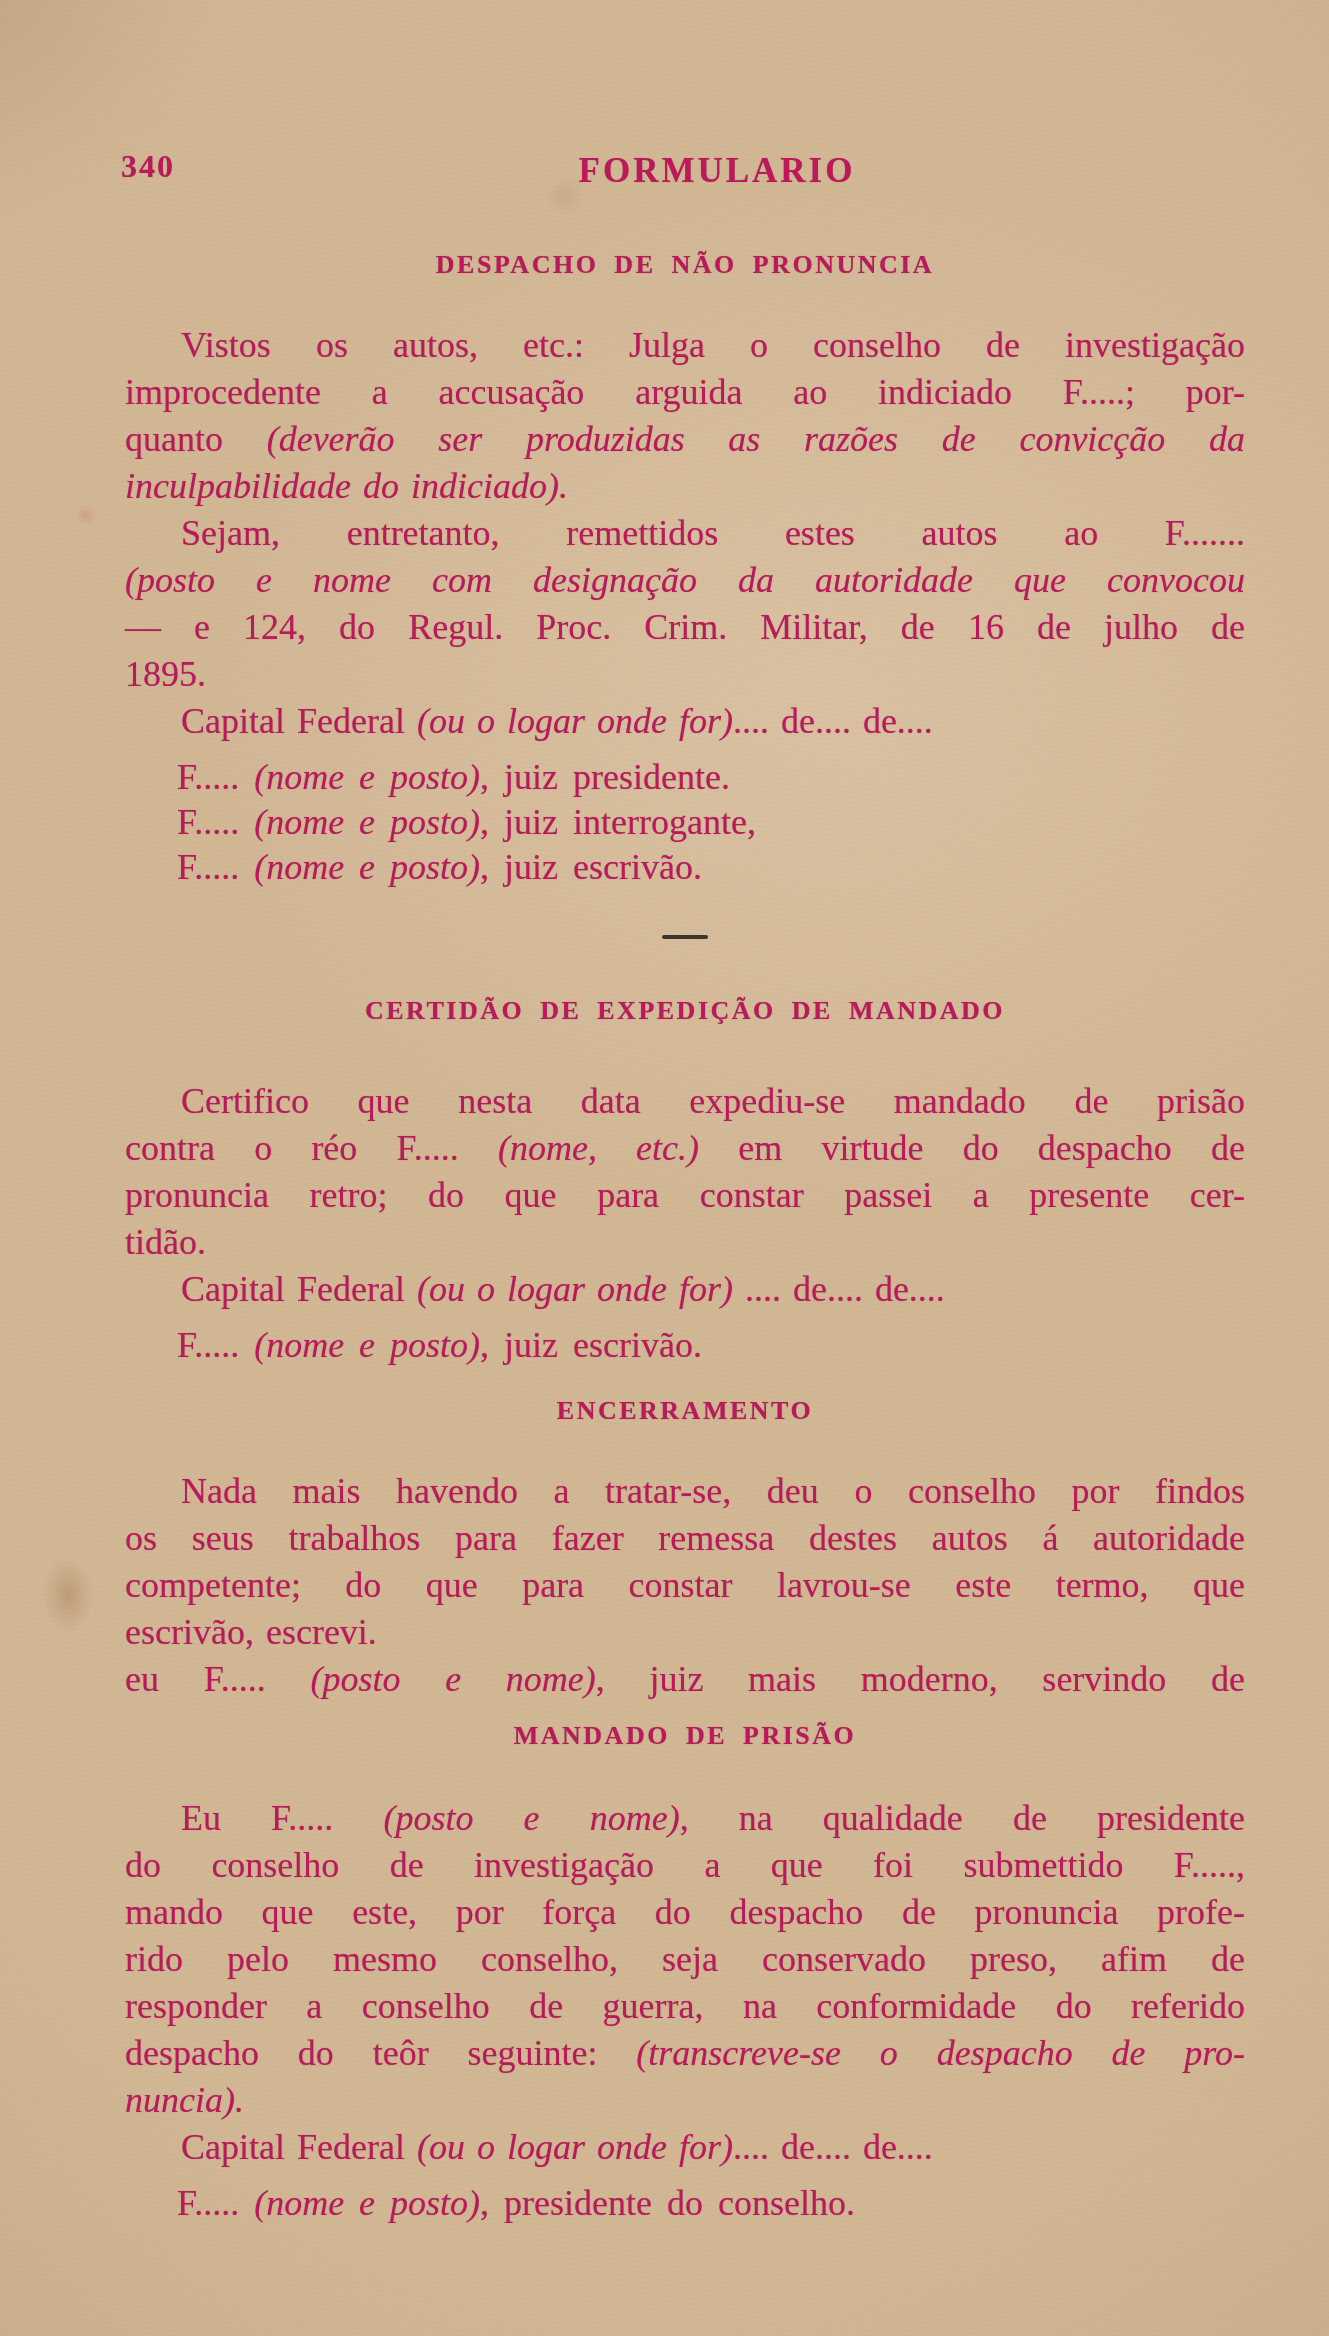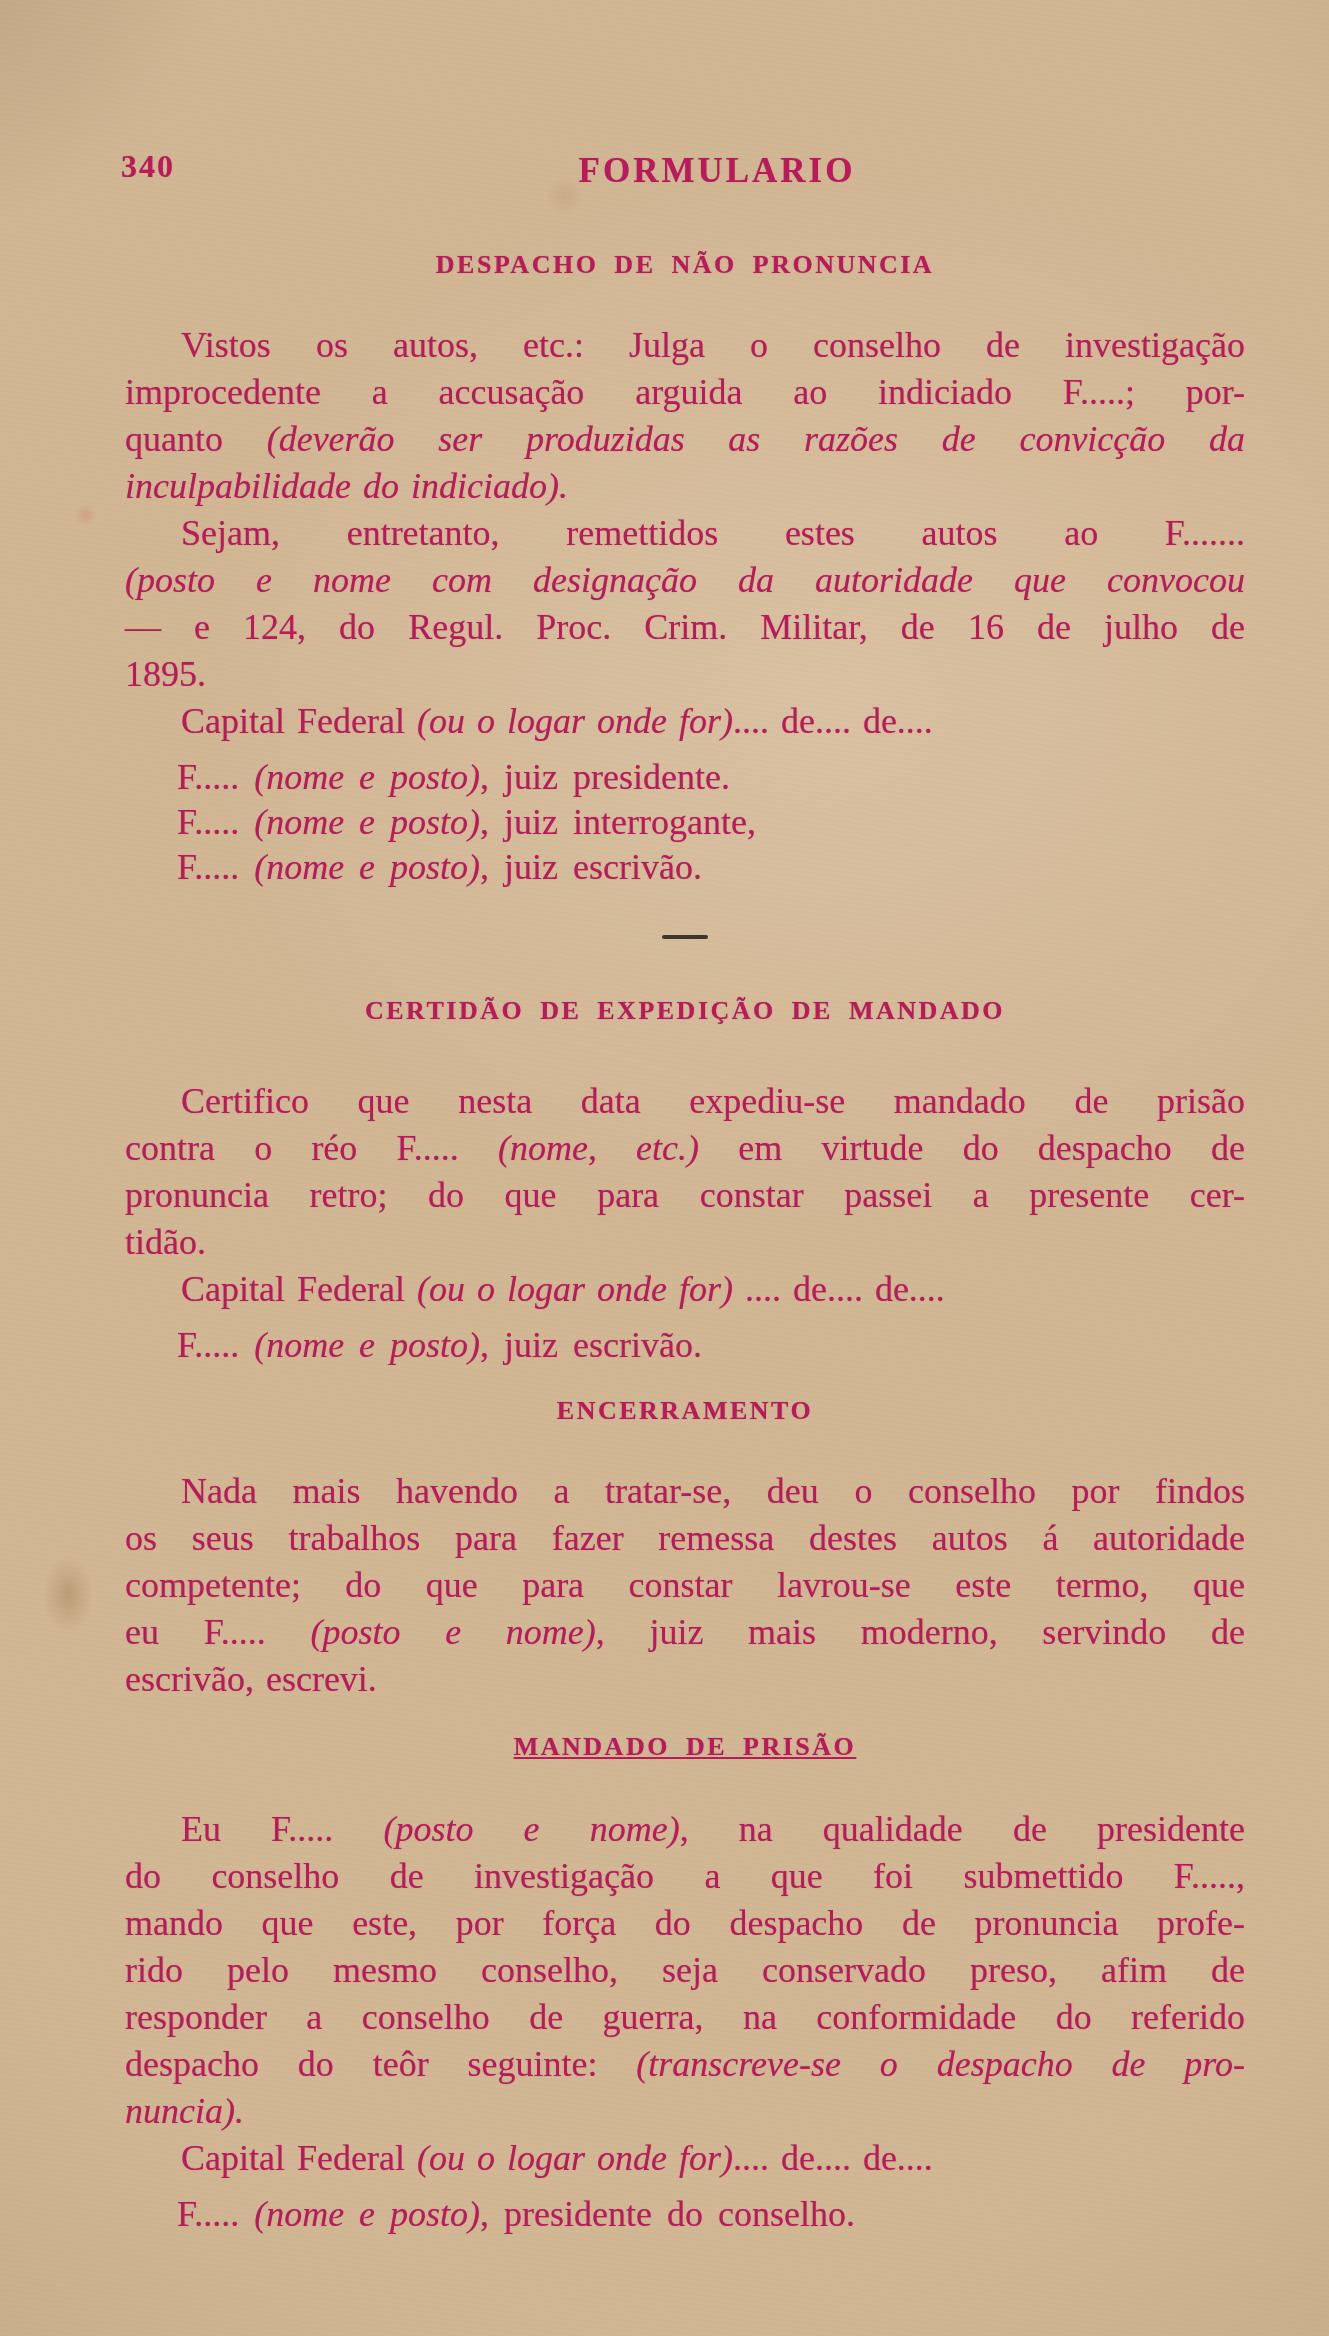--- a/index.html
+++ b/index.html
@@ -39,21 +39,21 @@
     text-shadow:0 0 1px rgba(60,54,44,.42);
   }
   .sec-heading{
     font-size:26px;font-weight:700;letter-spacing:2.5px;word-spacing:7px;
     text-align:center;margin:0;
     text-shadow:0 0 1px rgba(60,54,44,.5);
   }
   .h-despacho{margin:64px 0 42px;}
   .h-certidao{margin:48px 0 52px;}
   .h-encerramento{margin:28px 0 42px;}
-  .h-mandado{margin:29px 0 44px;text-decoration:underline;}
+  .h-mandado{margin:18px 0 44px;}
   .block{margin:0;}
   .block.sig{margin-top:10px;}
   .line{line-height:47px;}
   .line.indent{text-indent:56px;}
   .line.just{text-align:justify;text-align-last:justify;}
   .sig-line{padding-left:52px;line-height:45px;word-spacing:6px;}
   .it{font-style:italic;text-align:right;}
   .divider{text-align:center;margin:16px 0 0 0;}
   .dash{display:inline-block;width:46px;height:4px;background:#3c362c;border-radius:2px;}
 </style>
@@ -106,22 +106,22 @@
       <div class="block sig">
         <div class="line sig-line"><span>F..... </span><span class="it">(nome e posto)</span><span>, juiz escrivão.</span></div>
       </div>
     </section>
     <section>
       <h2 class="sec-heading h-encerramento">ENCERRAMENTO</h2>
       <div class="block para">
         <div class="line indent just"><span>Nada mais havendo a tratar-se, deu o conselho por findos</span></div>
         <div class="line just"><span>os seus trabalhos para fazer remessa destes autos á autoridade</span></div>
         <div class="line just"><span>competente; do que para constar lavrou-se este termo, que</span></div>
+        <div class="line"><span>escrivão, escrevi.</span></div>
         <div class="line just"><span>eu F..... </span><span class="it">(posto e nome)</span><span>, juiz mais moderno, servindo de</span></div>
-        <div class="line"><span>escrivão, escrevi.</span></div>
       </div>
     </section>
     <section>
       <h2 class="sec-heading h-mandado">MANDADO DE PRISÃO</h2>
       <div class="block para">
         <div class="line indent just"><span>Eu F..... </span><span class="it">(posto e nome)</span><span>, na qualidade de presidente</span></div>
         <div class="line just"><span>do conselho de investigação a que foi submettido F.....,</span></div>
         <div class="line just"><span>mando que este, por força do despacho de pronuncia profe-</span></div>
         <div class="line just"><span>rido pelo mesmo conselho, seja conservado preso, afim de</span></div>
         <div class="line just"><span>responder a conselho de guerra, na conformidade do referido</span></div>

